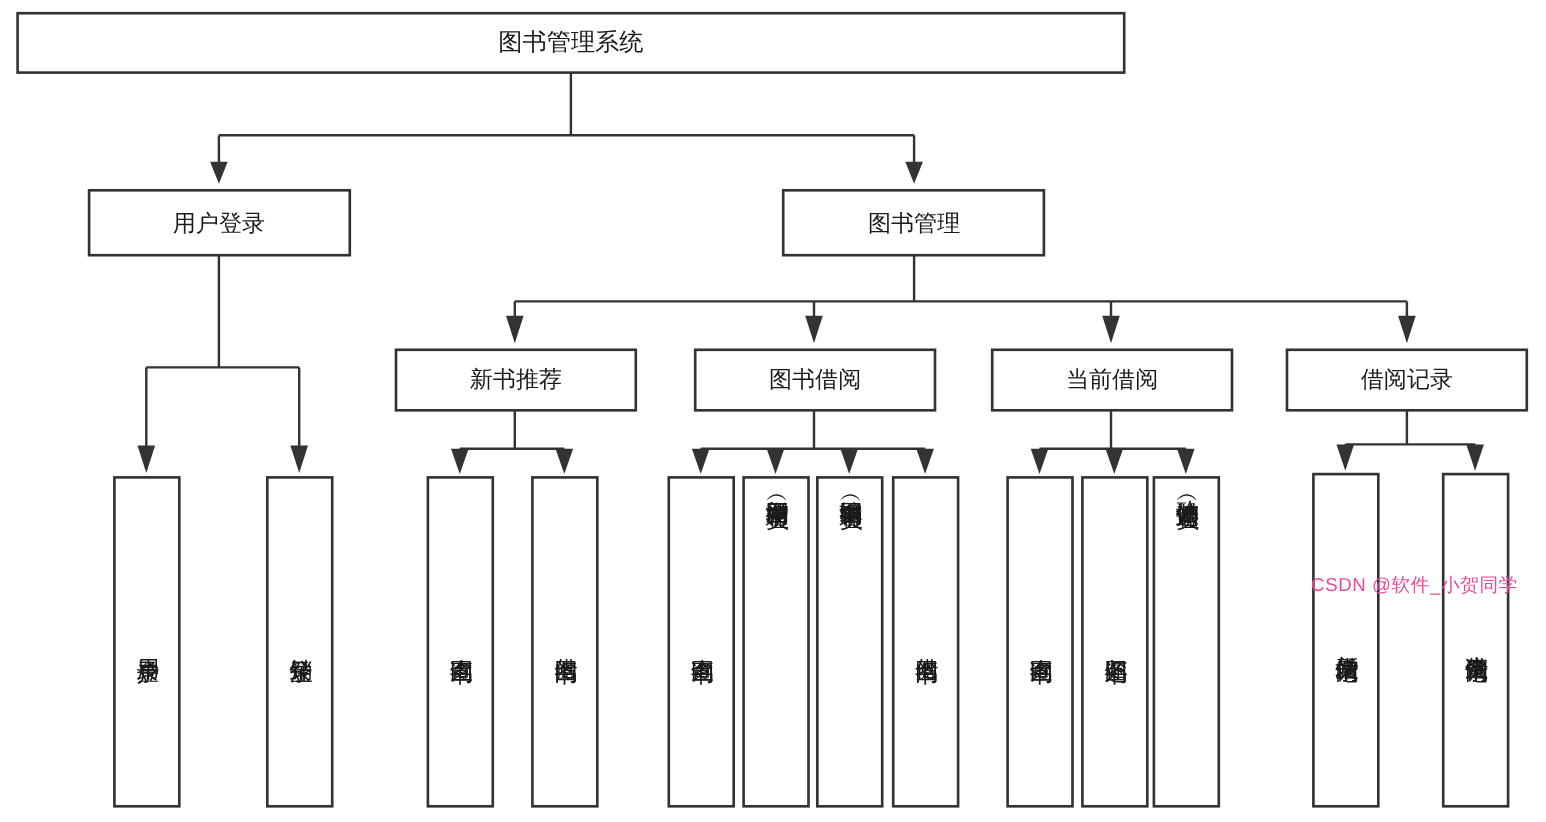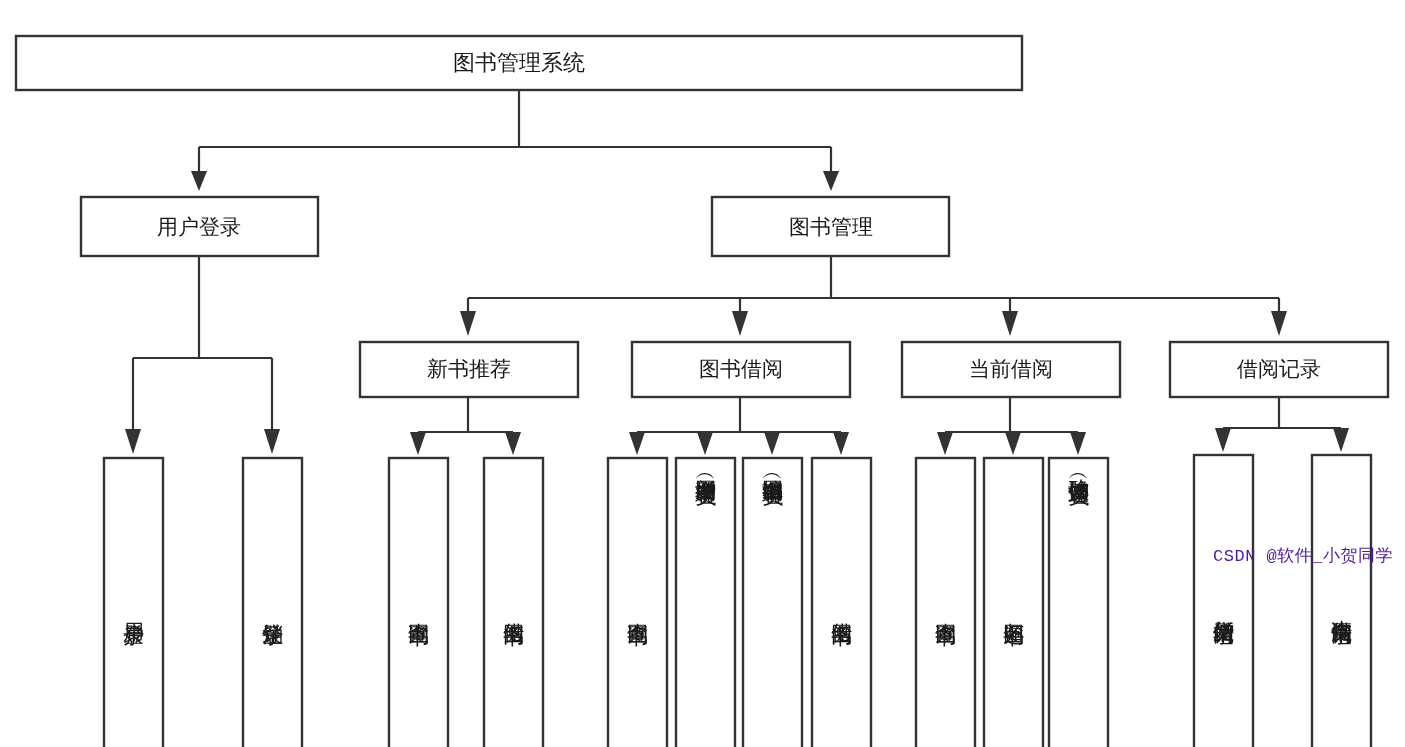--- a/index.html
+++ b/index.html
@@ -11,21 +11,20 @@
     width: 1405px;
     height: 747px;
     font-family: "Liberation Sans", "DejaVu Sans", sans-serif;
     overflow: hidden;
   }
   #diagram-root {
     position: relative;
     width: 1405px;
     height: 547px;
     background: #ffffff;
-    margin-top: 24px;
   }
   svg.diagram-canvas {
     display: block;
     width: 1405px;
     height: 747px;
   }
   .node-box {
     fill: #ffffff;
     stroke: #333333;
     stroke-width: 2.4;
@@ -67,25 +66,25 @@
     font-family: "Liberation Sans", "DejaVu Sans", sans-serif;
     font-size: 21px;
     line-height: 1.06;
     color: #1a1a1a;
     letter-spacing: 1px;
     white-space: nowrap;
     text-align: center;
   }
   .watermark {
     position: absolute;
-    right: 12px;
+    right: 25px;
     bottom: 4px;
-    font-family: Liberation Mono, monospace;
+    font-family: Liberation Sans, sans-serif;
     font-size: 17px;
-    color: #4c1d95;
+    color: #ec4899;
     white-space: nowrap;
     letter-spacing: 0.5px;
   }
 </style>
 </head>
 <body>
 
 <div id="diagram-root">
 
   <svg class="diagram-canvas" viewBox="0 0 1405 747" xmlns="http://www.w3.org/2000/svg">

